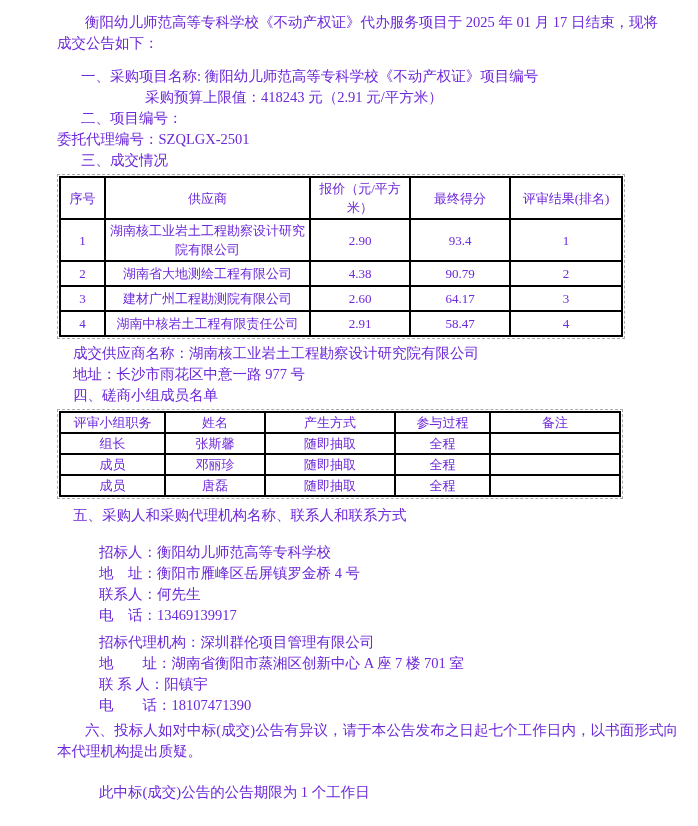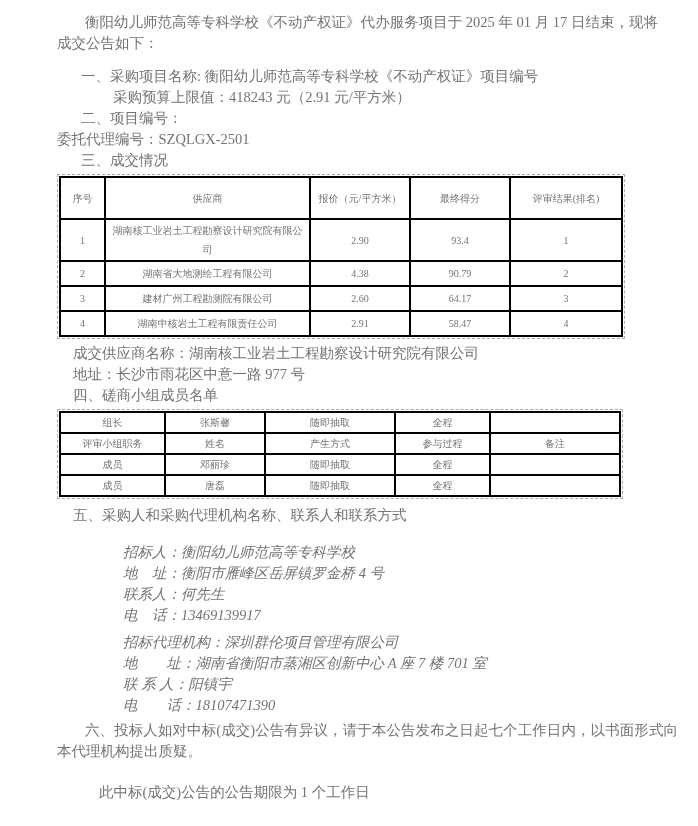--- a/index.html
+++ b/index.html
@@ -3,66 +3,66 @@
 <meta charset="utf-8">
 <style>
   * { box-sizing: border-box; }
   html, body { margin: 0; padding: 0; background: #ffffff; }
   .page {
     position: relative;
     width: 698px;
     height: 826px;
     overflow: hidden;
     background: #ffffff;
-    color: #737373;
+    color: #6d28d9;
     font-family: "Liberation Serif", "DejaVu Serif", serif;
     font-size: 14.5px;
     line-height: 21px;
     padding: 12px 40px 0 57px;
   }
   p { margin: 0; }
   b { font-weight: normal; }
 
   .intro {
     text-indent: 28px;
     text-align: justify;
     margin-bottom: 12px;
   }
   .ind16 { margin-left: 16px; }
   .ind24 { margin-left: 24px; }
   .ind42 { }
-  .ind56 { margin-left: 56px; }
+  .ind56 { margin-left: 88px; }
 
   .tablewrap {
     border: 1px dashed #ababab;
     padding: 1px;
     width: fit-content;
     margin: 3px 0 4px 0;
   }
   table {
     border-collapse: collapse;
     table-layout: fixed;
-    font-size: 10px;
+    font-size: 13px;
   }
   td {
     border: 2px solid #000000;
     text-align: center;
     vertical-align: middle;
     padding: 0 2px;
     line-height: 19px;
     overflow: hidden;
   }
   .t1 { width: 562px; }
   .t1 tr.tall td { height: 42px; }
   .t1 tr.short td { height: 25px; }
   .t2 { width: 560px; }
   .t2 tr td { height: 20px; }
 
   .five-heading { margin-top: 6px; margin-bottom: 16px; }
-  .contact-block p { margin-left: 66px; font-style: italic; }
+  .contact-block p { margin-left: 42px; }
   .gap-top { margin-top: 6px; }
   .six {
     font-weight: normal;
     text-indent: 28px;
     text-align: justify;
     margin-top: 4px;
     margin-right: -20px;
   }
   .footer-line { margin: 20px 0 0 42px; }
 </style>
@@ -139,34 +139,34 @@
     <table class="t2">
       <colgroup>
         <col style="width:105px">
           <col style="width:100px">
           <col style="width:130px">
           <col style="width:95px">
           <col style="width:130px">
       </colgroup>
       <tbody>
         <tr>
+          <td>评审小组职务</td>
+          <td>姓名</td>
+          <td>产生方式</td>
+          <td>参与过程</td>
+          <td>备注</td>
+        </tr>
+        <tr>
           <td>组长</td>
           <td>张斯馨</td>
           <td>随即抽取</td>
           <td>全程</td>
           <td></td>
         </tr>
         <tr>
-          <td>评审小组职务</td>
-          <td>姓名</td>
-          <td>产生方式</td>
-          <td>参与过程</td>
-          <td>备注</td>
-        </tr>
-        <tr>
           <td>成员</td>
           <td>邓丽珍</td>
           <td>随即抽取</td>
           <td>全程</td>
           <td></td>
         </tr>
         <tr>
           <td>成员</td>
           <td>唐磊</td>
           <td>随即抽取</td>

